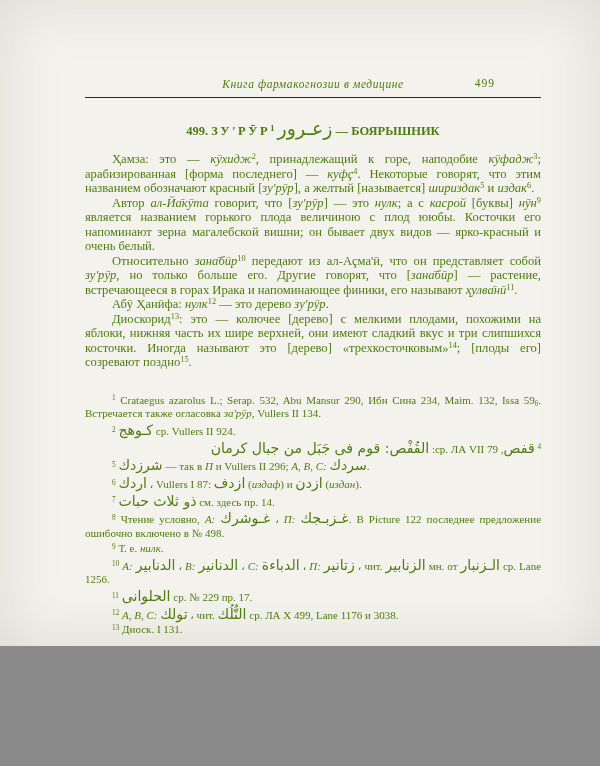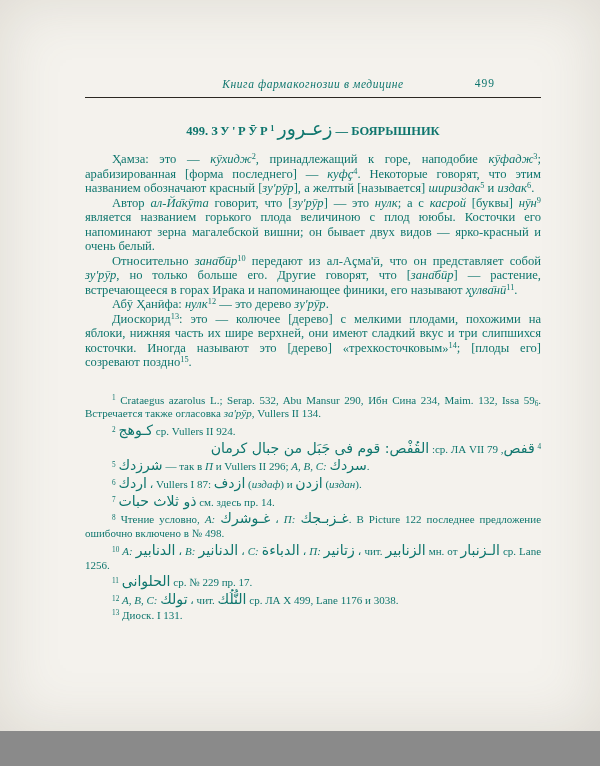--- a/index.html
+++ b/index.html
@@ -1,21 +1,21 @@
 <!DOCTYPE html>
 <html><head>
 <meta charset="utf-8">
 <style>
   html,body{margin:0;padding:0;background:#8a8a8a;}
   .page{
-    position:relative;width:600px;height:731px;margin:0 auto;
+    position:relative;width:600px;height:646px;margin:0 auto;
     background:#f4f2ed;
     box-shadow:inset 0 0 60px rgba(120,110,90,.18);
     font-family:"Liberation Serif", serif;
-    color:#0f766e;
+    color:#4d7c0f;
     overflow:hidden;
   }
   .content{position:absolute;left:85px;top:78px;width:456px;}
   .running-head{position:relative;height:15px;font-size:11.5px;}
   .rh-title{display:block;text-align:center;font-style:italic;letter-spacing:.6px;}
   .rh-page{position:absolute;right:46px;top:-1px;font-style:normal;letter-spacing:1px;text-align:right;}
   .rule{border-top:1.4px solid #2c2822;margin-top:4px;}
   .entry-title{margin:20px 0 11px;text-align:center;font-size:12.5px;font-weight:bold;line-height:20px;white-space:nowrap;}
   .entry-title .ar{font-weight:normal;}
   .sp{letter-spacing:2.6px;}
@@ -54,20 +54,21 @@
       </div>
 
     <div class="footnotes">
         <div class="footnote"><span class="sup">1</span><span> </span><span>Crataegus azarolus L.; Serap. 532, Abu Mansur 290, Ибн Сина 234, Maim. 132, Issa 59</span><span class="sub">6</span><span>. Встречается также огласовка </span><span class="it">за'рӯр</span><span>, Vullers II 134.</span></div>
         <div class="footnote"><span class="sup">2</span><span> </span><span class="ar" dir="rtl">كـوهج</span><span>  ср. Vullers II 924.</span></div>
         <div class="footnote rtl" dir="rtl"><span class="sup">4</span><span> </span><span class="ar" dir="rtl">قفص</span><span>, ср. ЛА VII 79: </span><span class="ar" dir="rtl">القُفْص: قوم فى جَبَل من جبال كرمان</span></div>
         <div class="footnote"><span class="sup">5</span><span> </span><span class="ar" dir="rtl">شرزدك</span><span>  — так в </span><span class="it">П</span><span> и Vullers II 296; </span><span class="it">А, В, С:</span><span> </span><span class="ar" dir="rtl">سردك</span><span>.</span></div>
         <div class="footnote"><span class="sup">6</span><span> </span><span class="ar" dir="rtl">اردك</span><span> ، Vullers I 87: </span><span class="ar" dir="rtl">ازدف</span><span> (</span><span class="it">издаф</span><span>) и </span><span class="ar" dir="rtl">ازدن</span><span> (</span><span class="it">издан</span><span>).</span></div>
         <div class="footnote"><span class="sup">7</span><span> </span><span class="ar" dir="rtl">ذو ثلاث حبات</span><span>  см. здесь пр. 14.</span></div>
         <div class="footnote"><span class="sup">8</span><span> </span><span>Чтение условно, </span><span class="it">А:</span><span> </span><span class="ar" dir="rtl">غـوشرك</span><span> ، </span><span class="it">П:</span><span> </span><span class="ar" dir="rtl">غـزبـجك</span><span>. В Picture 122 последнее предложение ошибочно включено в № 498.</span></div>
+        <div class="footnote"><span class="sup">9</span><span> </span><span>Т. е. </span><span class="it">нилк</span><span>.</span></div>
         <div class="footnote"><span class="sup">10</span><span> </span><span class="it">А:</span><span> </span><span class="ar" dir="rtl">الدنابير</span><span> ، </span><span class="it">В:</span><span> </span><span class="ar" dir="rtl">الدنانير</span><span> ، </span><span class="it">С:</span><span> </span><span class="ar" dir="rtl">الدباءة</span><span> ، </span><span class="it">П:</span><span> </span><span class="ar" dir="rtl">زتانير</span><span> ، чит. </span><span class="ar" dir="rtl">الزنابير</span><span> мн. от </span><span class="ar" dir="rtl">الـزنبار</span><span> ср. Lane 1256.</span></div>
         <div class="footnote"><span class="sup">11</span><span> </span><span class="ar" dir="rtl">الحلوانى</span><span>  ср. № 229 пр. 17.</span></div>
         <div class="footnote"><span class="sup">12</span><span> </span><span class="it">А, В, С:</span><span> </span><span class="ar" dir="rtl">تولك</span><span> ، чит. </span><span class="ar" dir="rtl">النُّلُك</span><span> ср. ЛА X 499, Lane 1176 и 3038.</span></div>
         <div class="footnote"><span class="sup">13</span><span> </span><span>Диоск. I 131.</span></div>
       </div>
 
   </div>
 </div>
 
 </body></html>

